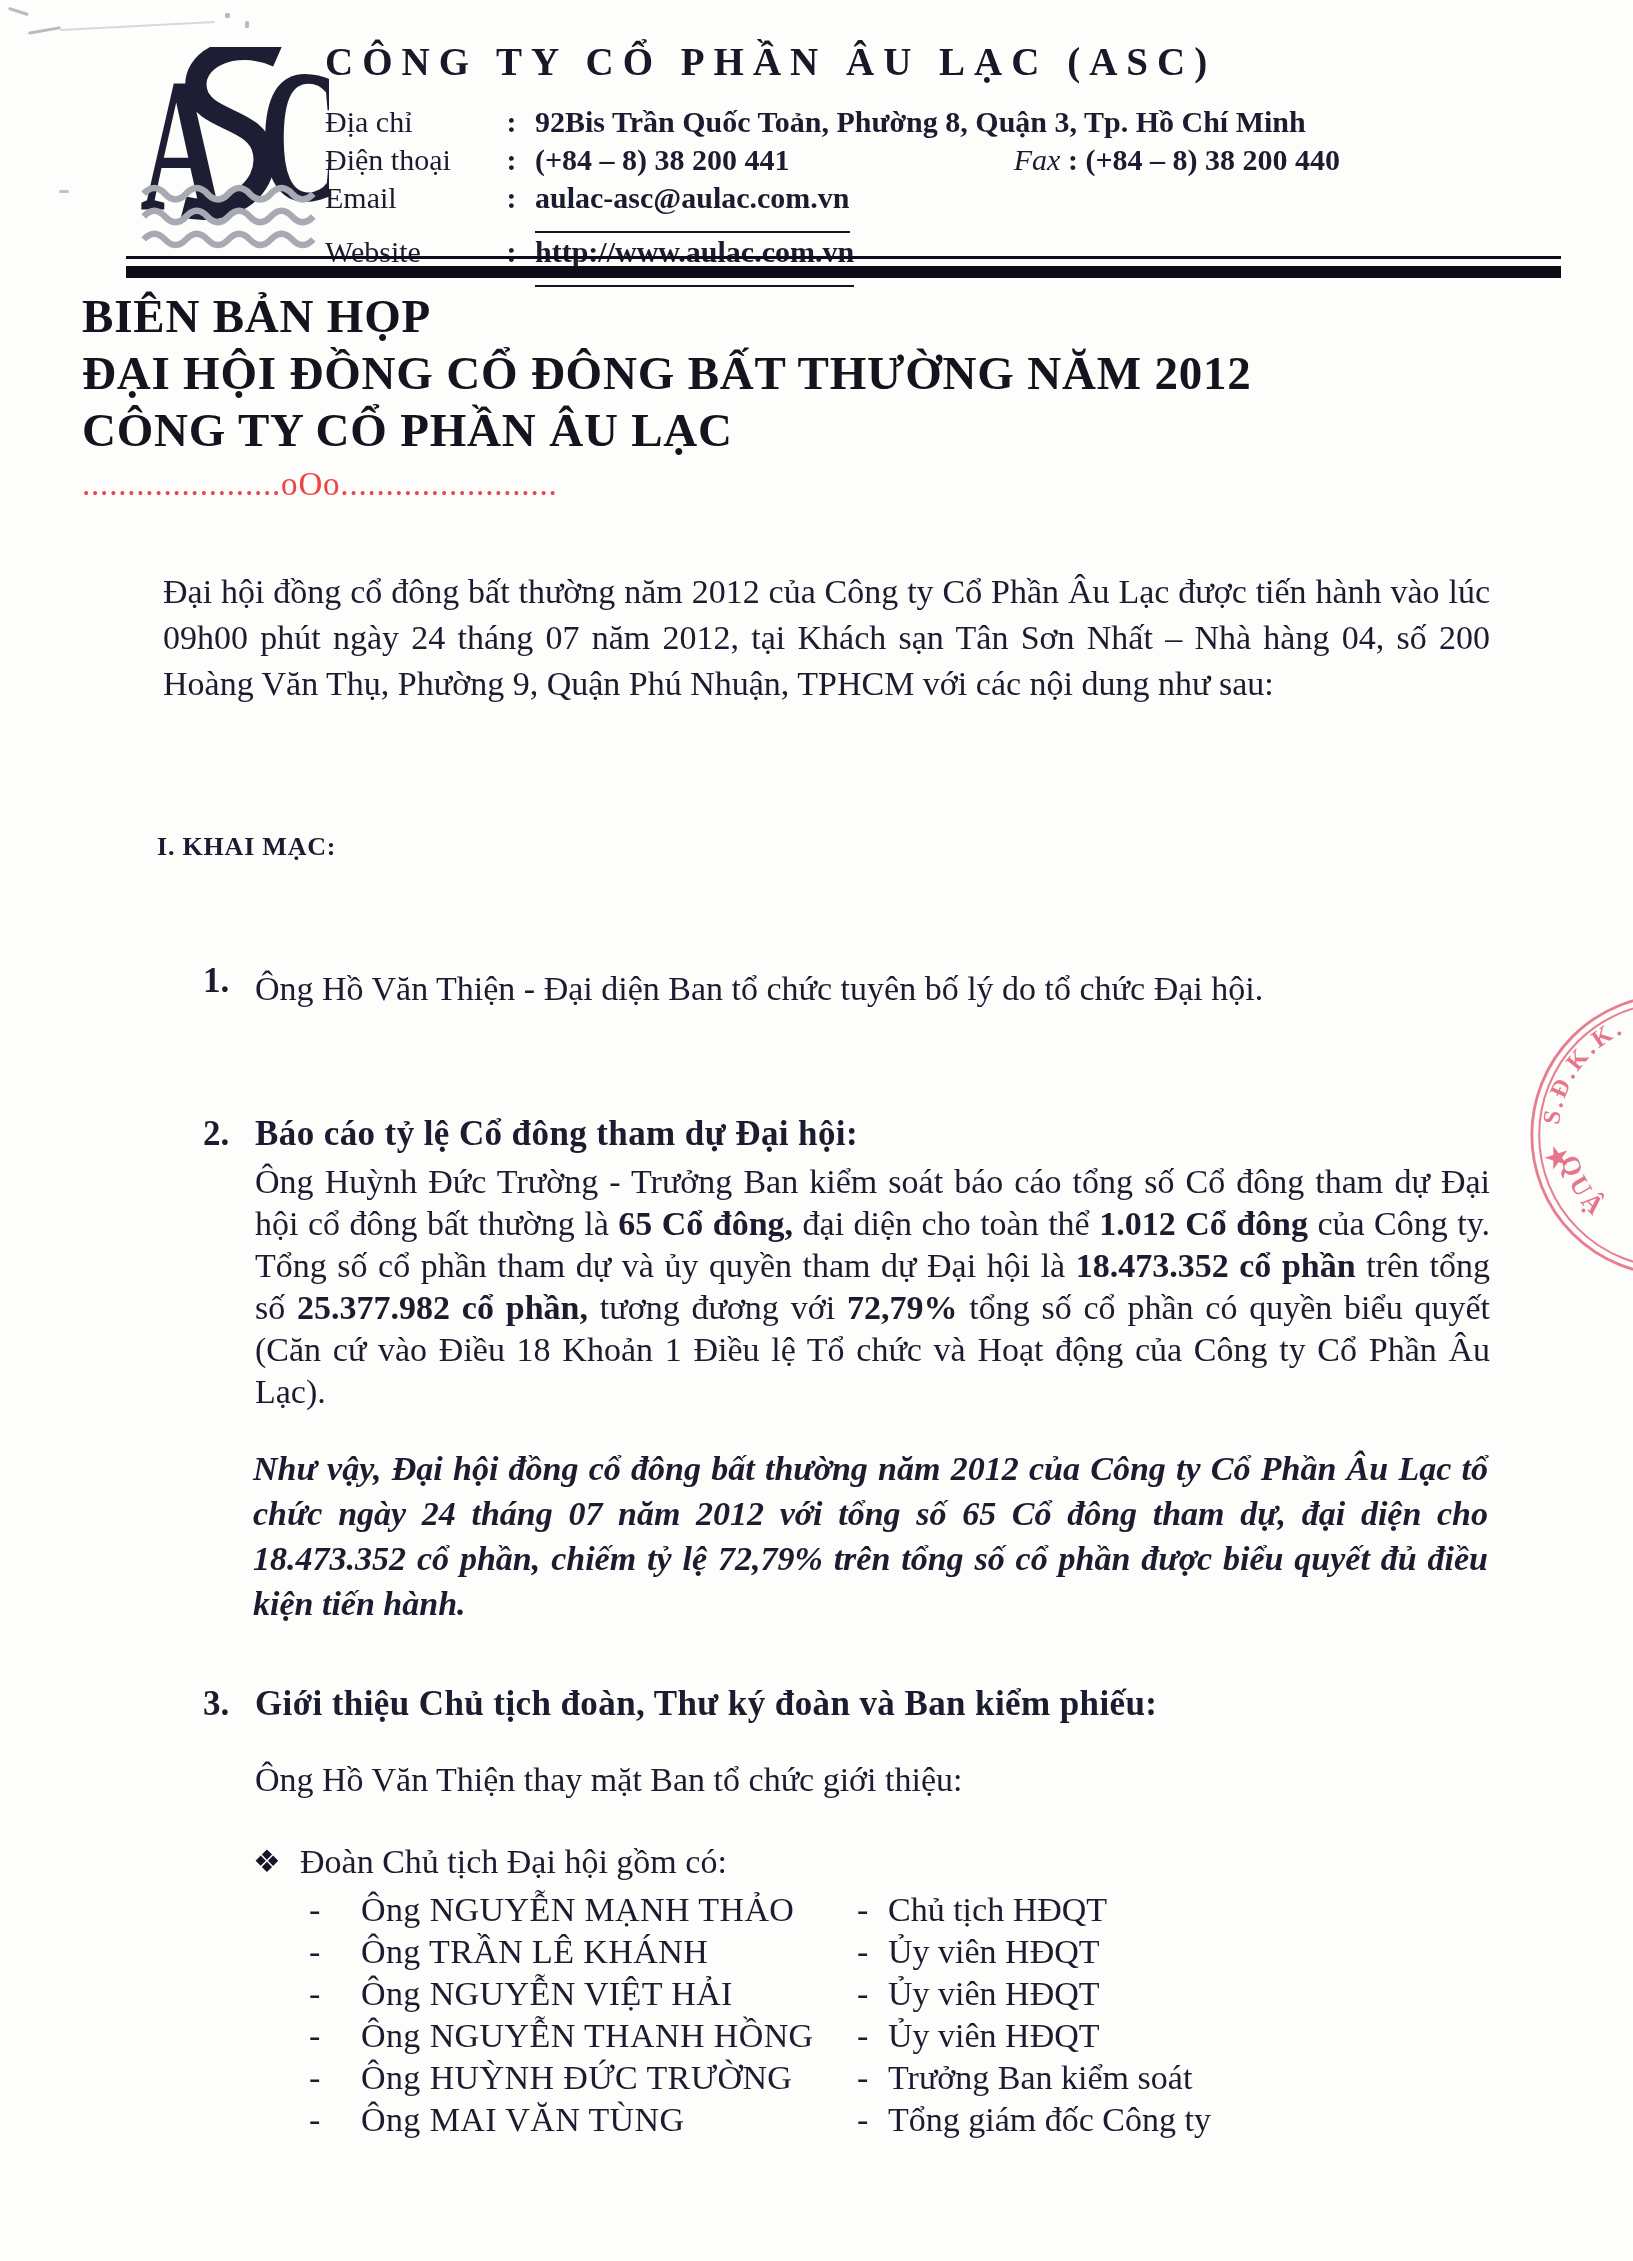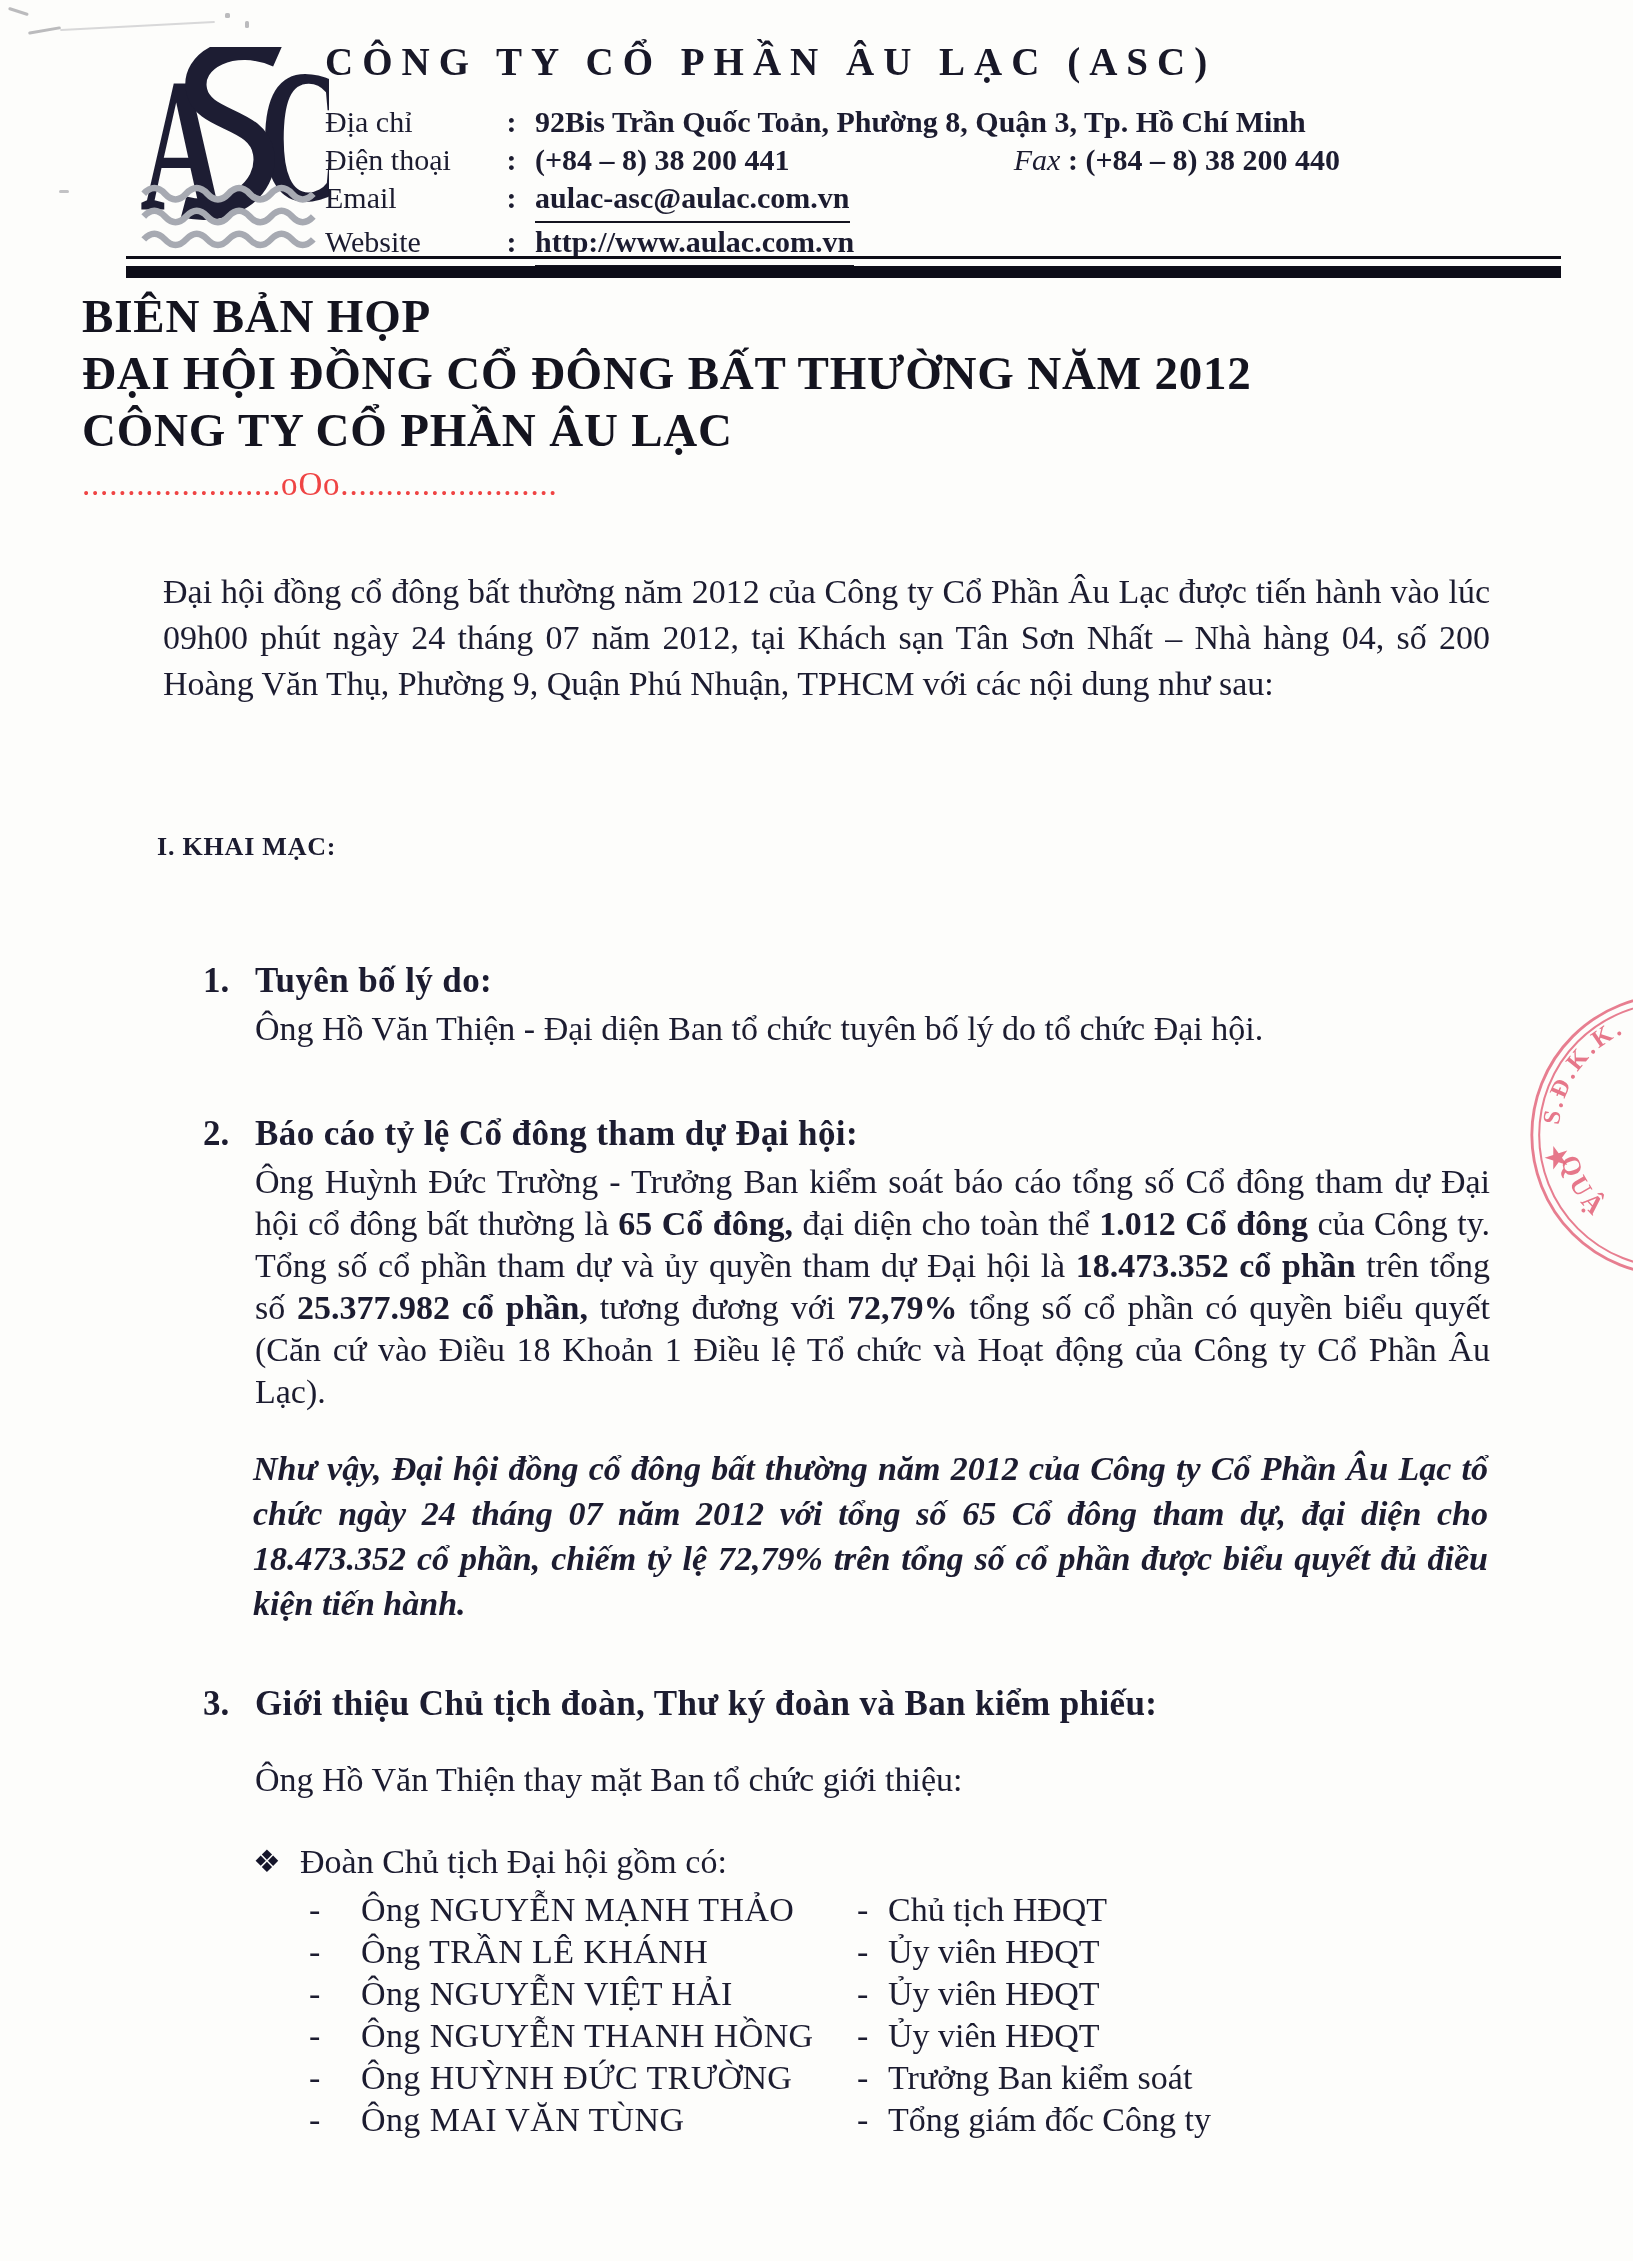--- a/index.html
+++ b/index.html
@@ -18,21 +18,21 @@
   .company-name {
     position:absolute; left:325px; top:39px;
     font-size:39px; font-weight:bold; letter-spacing:9px; color:#181828;
     white-space:nowrap;
   }
   .contact { position:absolute; left:325px; top:103px; display:grid;
     grid-template-columns:163px 47px 805px; font-size:30px; line-height:38px; }
   .c-label { }
   .c-colon { font-weight:bold; text-align:center; }
   .c-value { font-weight:bold; white-space:nowrap; }
-  .c-underline { display:inline-block; border-bottom:2.5px solid #14141f; padding-bottom:7px; line-height:33px; }
+  .c-underline { display:inline-block; border-bottom:2.5px solid #14141f; padding-bottom:17px; line-height:33px; }
   .phone-row { display:flex; justify-content:space-between;gap:44px; }
   .fax-part .fl { font-style:italic; font-weight:normal; }
   .header-rule { position:absolute; left:126px; top:256px; width:1435px; }
   .header-rule .thin { height:3.3px; background:#0d0d18; }
   .header-rule .thick { height:12.3px; background:#0d0d18; margin-top:6.5px; }
 
   
   .title-block { position:absolute; left:82px; top:288px; width:1470px; text-align:left; color:#14141f; }
   .title-line { font-size:47px; font-weight:bold; line-height:57px; letter-spacing:0.8px; white-space:nowrap; }
   .title-divider { font-size:33px; letter-spacing:0.8px; margin-top:6.5px; color:#ef4444; }
@@ -126,21 +126,20 @@
     <div class="title-line">CÔNG TY CỔ PHẦN ÂU LẠC</div>
     <div class="title-divider">......................oOo........................</div>
   </div>
 
   <div class="intro-p">Đại hội đồng cổ đông bất thường năm 2012 của Công ty Cổ Phần Âu Lạc được tiến hành vào lúc 09h00 phút ngày 24 tháng 07 năm 2012, tại Khách sạn Tân Sơn Nhất – Nhà hàng 04, số 200 Hoàng Văn Thụ, Phường 9, Quận Phú Nhuận, TPHCM với các nội dung như sau:</div>
 
   <div class="sec-heading">I. KHAI MẠC:</div>
 
   <div class="num-item" style="top:961px;">
     <div class="item-no">1.</div>
-    <div class="item-h">Tuyên bố lý do:</div>
     <div class="item-body">Ông Hồ Văn Thiện - Đại diện Ban tổ chức tuyên bố lý do tổ chức Đại hội.</div>
   </div>
 
   <div class="num-item" style="top:1114px;">
     <div class="item-no">2.</div>
     <div class="item-h">Báo cáo tỷ lệ Cổ đông tham dự Đại hội:</div>
     <div class="item-body just">
       <span>Ông Huỳnh Đức Trường - Trưởng Ban kiểm soát báo cáo tổng số Cổ đông tham dự Đại hội cổ đông bất thường là </span><span class="b">65 Cổ đông,</span><span> đại diện cho toàn thể </span><span class="b">1.012 Cổ đông</span><span> của Công ty. Tổng số cổ phần tham dự và ủy quyền tham dự Đại hội là </span><span class="b">18.473.352 cổ phần</span><span> trên tổng số </span><span class="b">25.377.982 cổ phần,</span><span> tương đương với </span><span class="b">72,79%</span><span> tổng số cổ phần có quyền biểu quyết (Căn cứ vào Điều 18 Khoản 1 Điều lệ Tổ chức và Hoạt động của Công ty Cổ Phần Âu Lạc).</span>
     </div>
   </div>

